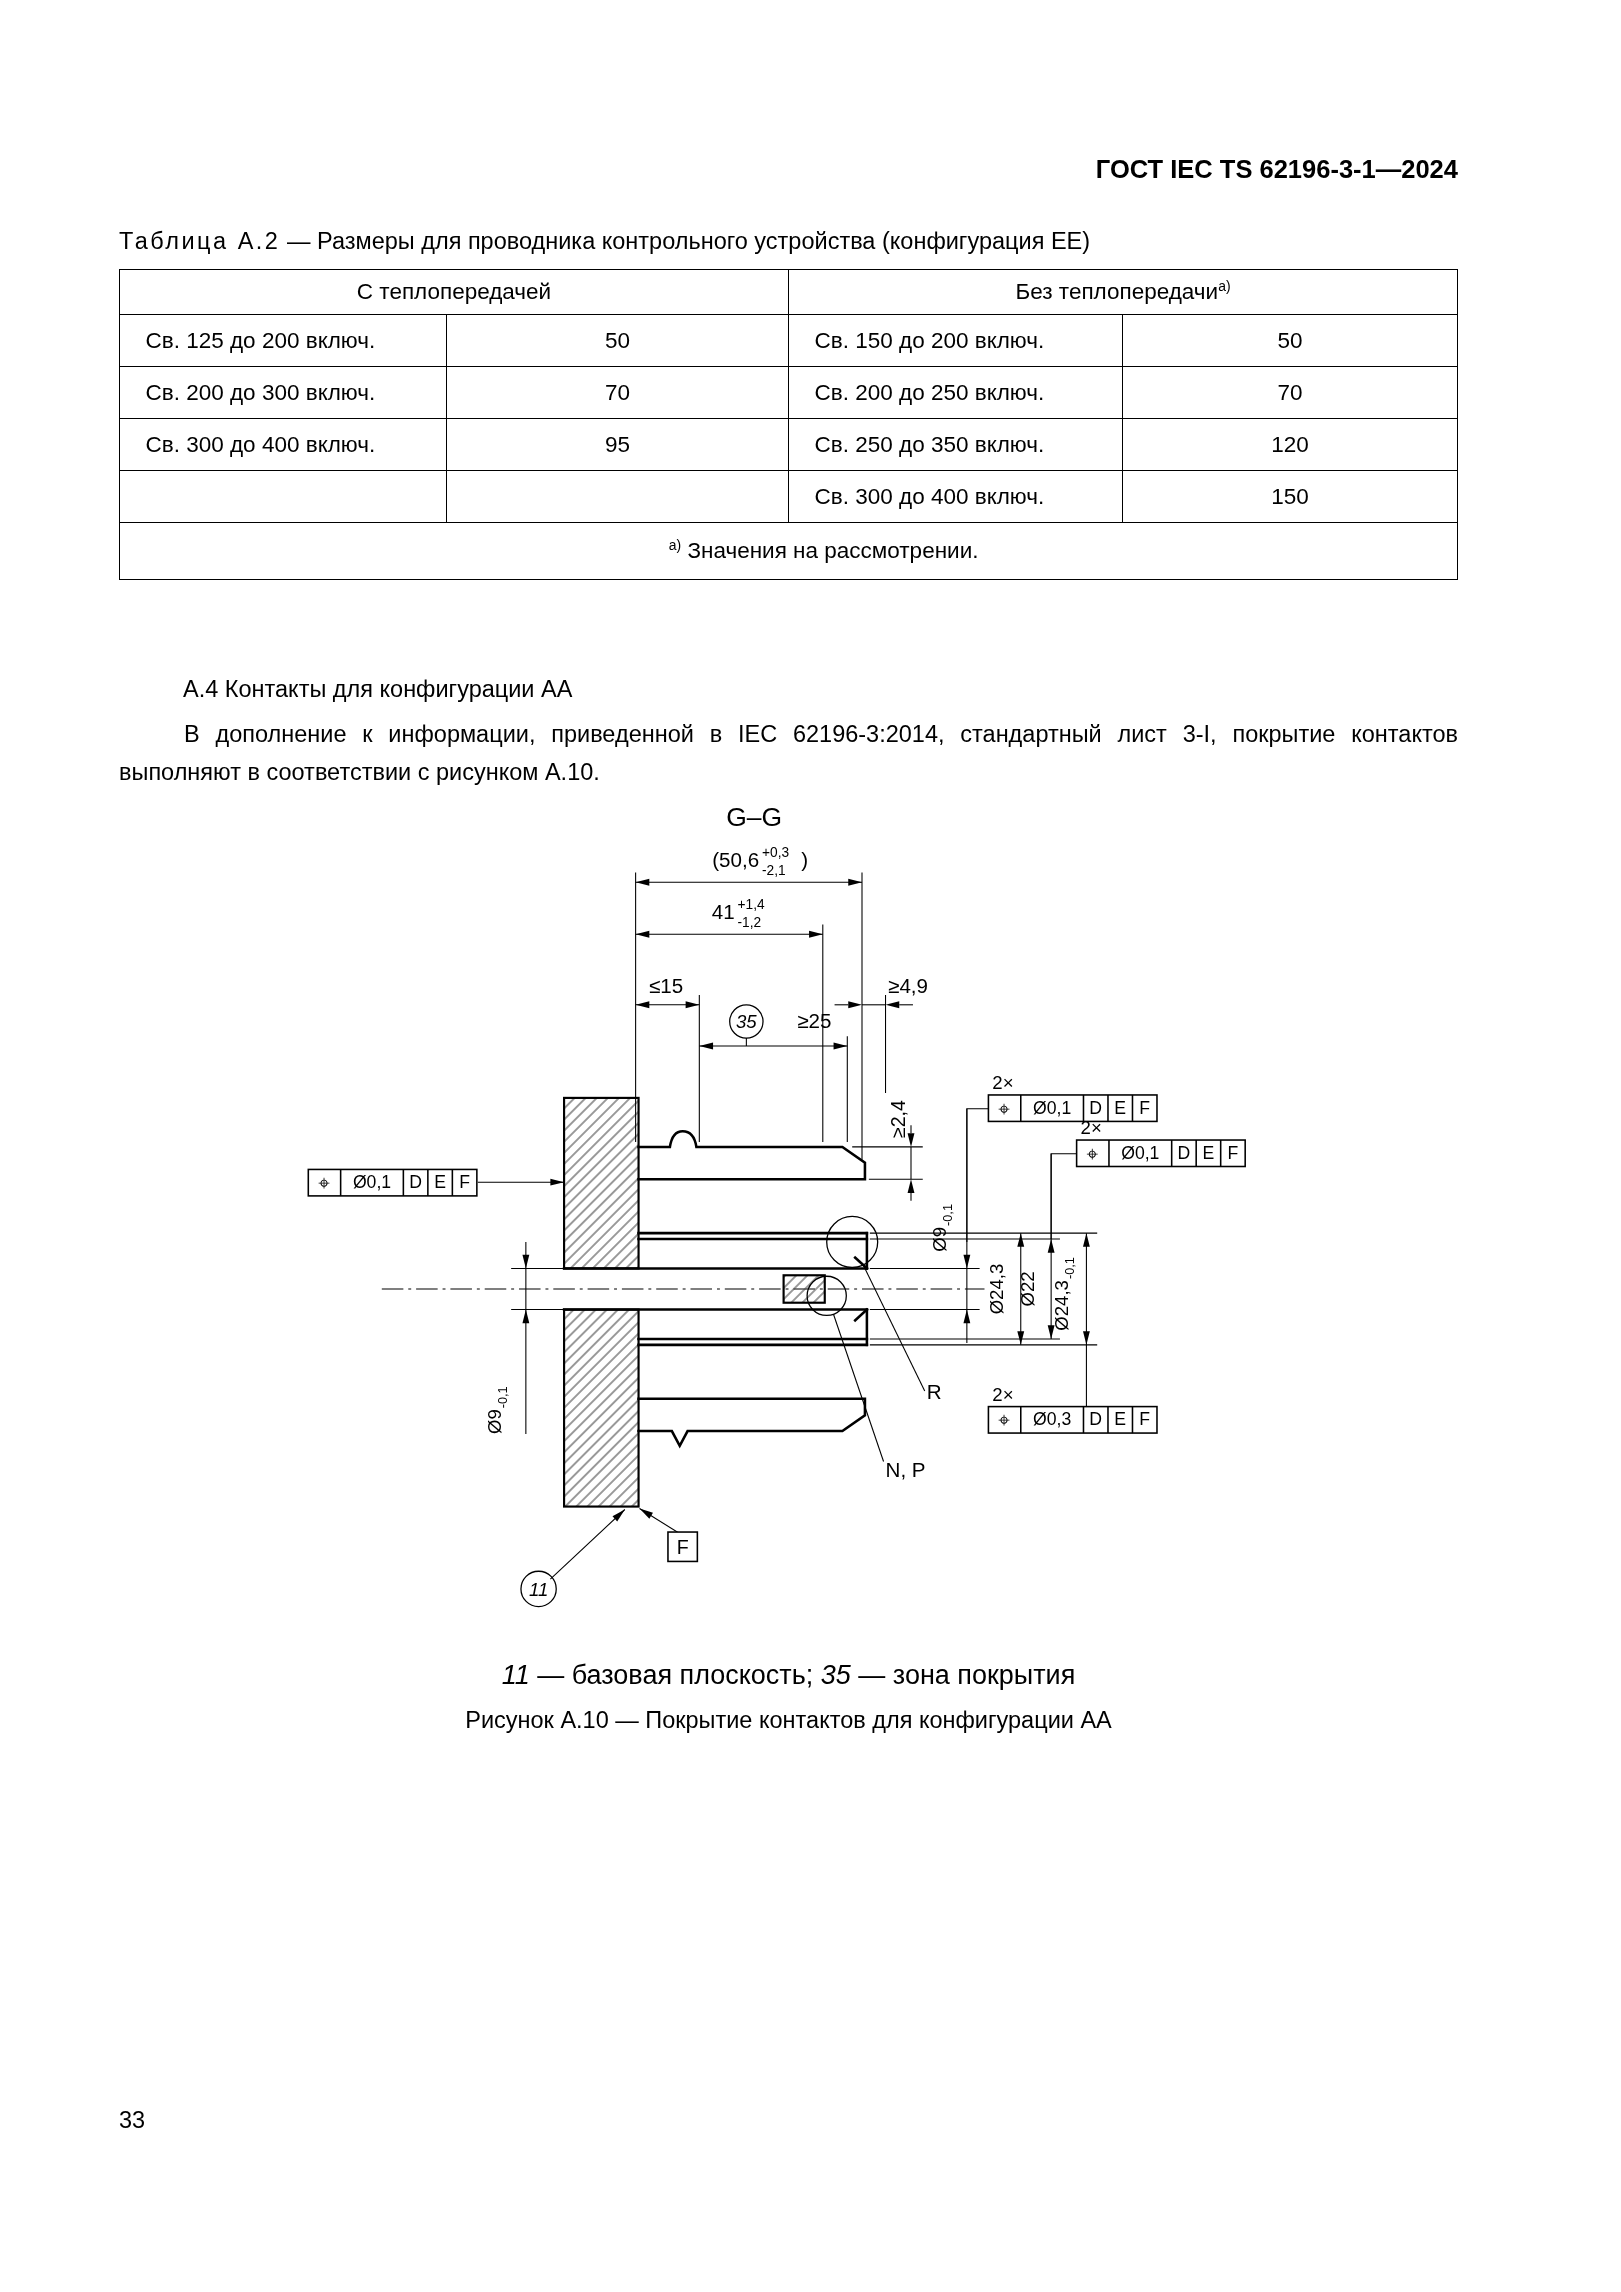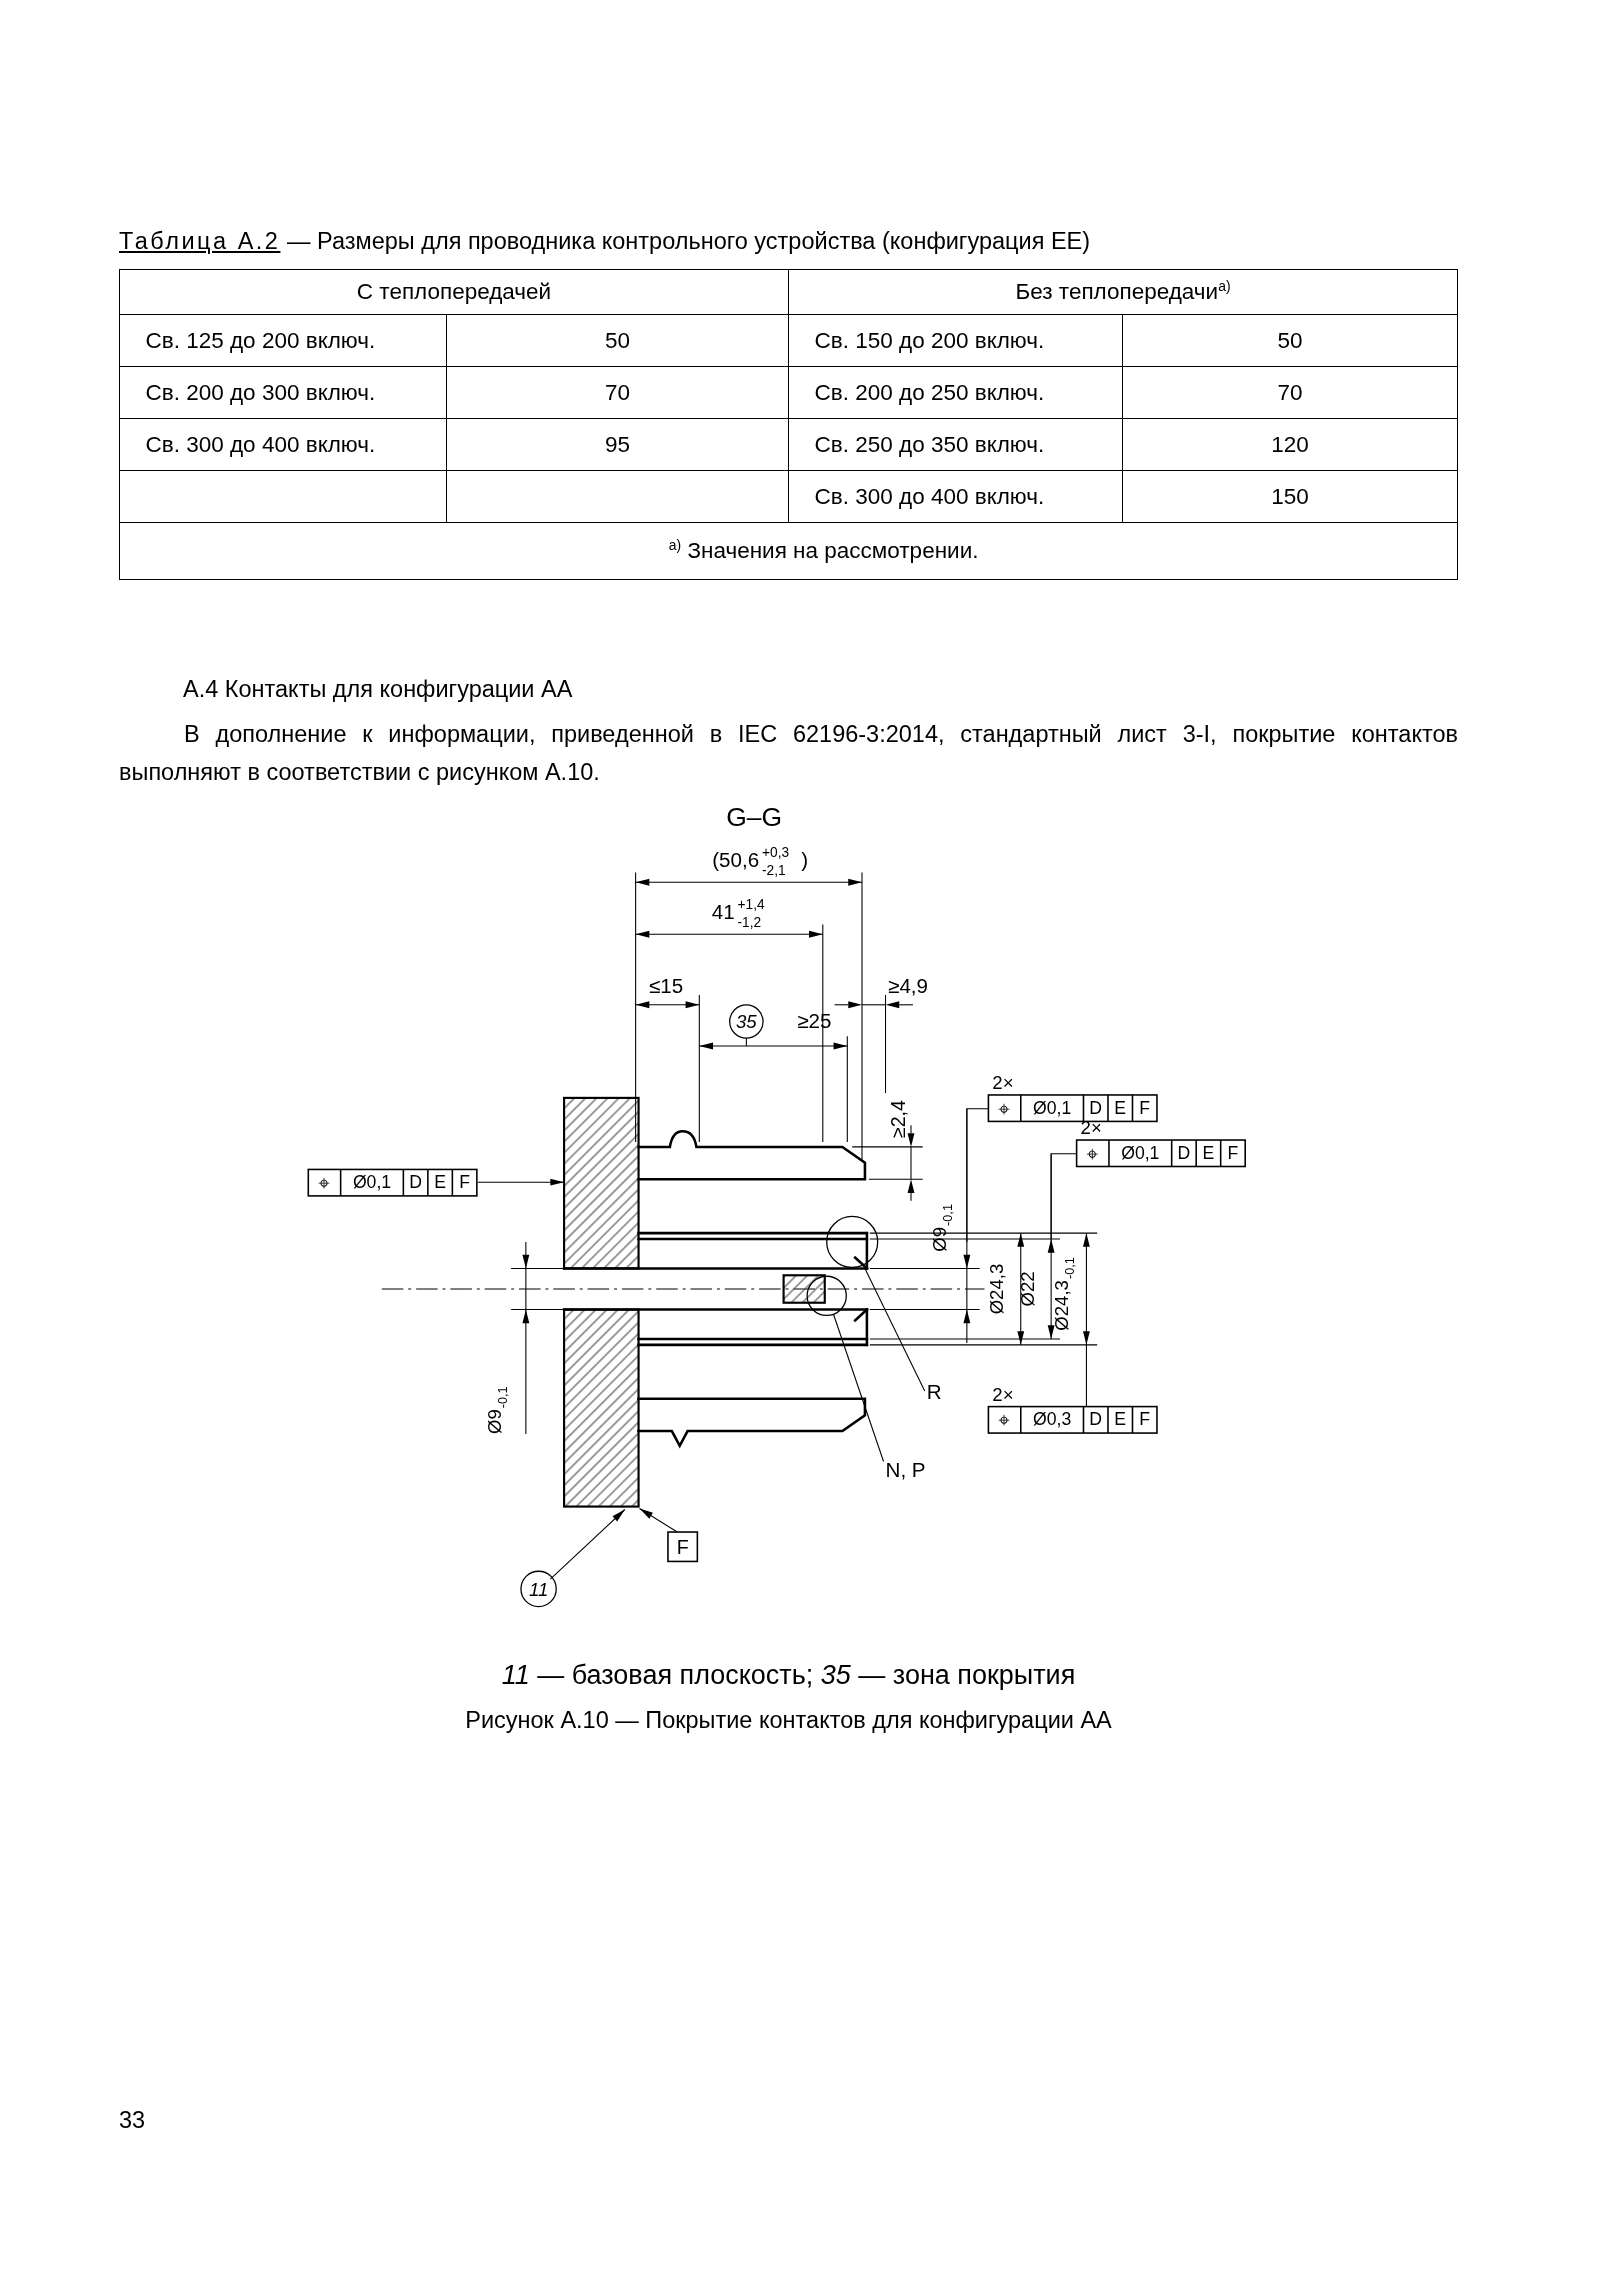--- a/index.html
+++ b/index.html
@@ -3,21 +3,21 @@
 <meta charset="utf-8">
 <style>
   * { margin:0; padding:0; box-sizing:border-box; }
   html,body { background:#ffffff; }
   .page {
     position:relative; width:1621px; height:2293px; background:#fff;
     font-family:"Liberation Sans", sans-serif; color:#000; overflow:hidden;
   }
   .header { position:absolute; top:155px; left:119px; width:1339px; text-align:right; font-weight:bold; font-size:25.5px; }
   .tbl-caption { position:absolute; top:228px; left:119px; width:1339px; font-size:23.5px; }
-  .tbl-label { letter-spacing:2.5px;text-decoration:underline; }
+  .tbl-label { letter-spacing:2.5px; }
   .data-table { position:absolute; top:269px; left:119px; width:1339px; border-collapse:collapse; font-size:22.5px; table-layout:fixed;padding-left:16px; }
   .data-table td { border:1.5px solid #000; text-align:center; vertical-align:middle; padding:3.9px 9.8px; }
   .group-row td { height:45px; }
   .sub-row td { height:76px; border-bottom-width:2.5px; line-height:29px; }
   .data-row td { height:52px; }
   .data-row td.c-text { text-align:left; padding-left:25.5px; }
   .footnote-row td { height:57px; text-align:center; padding-left:80px; }
   sup { vertical-align:super; font-size:0.62em; line-height:0; }
   sub { vertical-align:sub; font-size:0.62em; line-height:0; }
   .it { font-style:italic; }
@@ -35,20 +35,21 @@
   .arr { fill:#000; stroke:none; }
   .fcf-box { stroke:#000; stroke-width:1.6; fill:#fff; }
   .circ { stroke:#000; stroke-width:1.3; fill:none; }
   .svgtxt { font-family:"Liberation Sans","DejaVu Sans",sans-serif; fill:#000; }
 </style>
 </head>
 <body>
 
 <div class="page">
 
+  <div class="header">ГОСТ IEC TS 62196-3-1—2024</div>
 
   <div class="tbl-caption">
     <span class="tbl-label">Таблица А.2</span><span> — Размеры для проводника контрольного устройства (конфигурация ЕЕ)</span>
   </div>
 
   <table class="data-table">
     <colgroup>
       <col style="width:327px">
         <col style="width:342px">
         <col style="width:334px">

